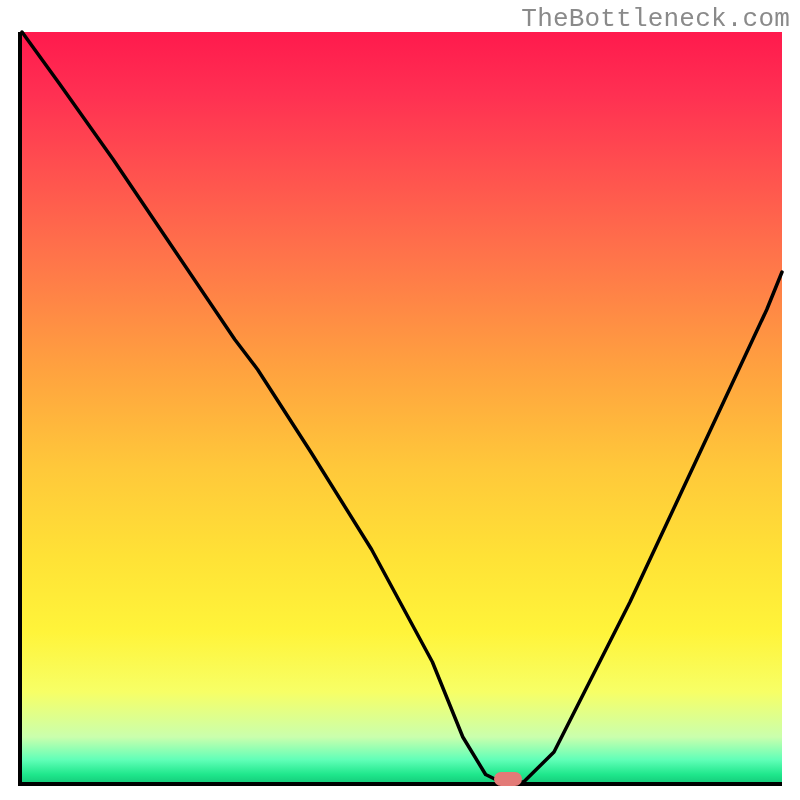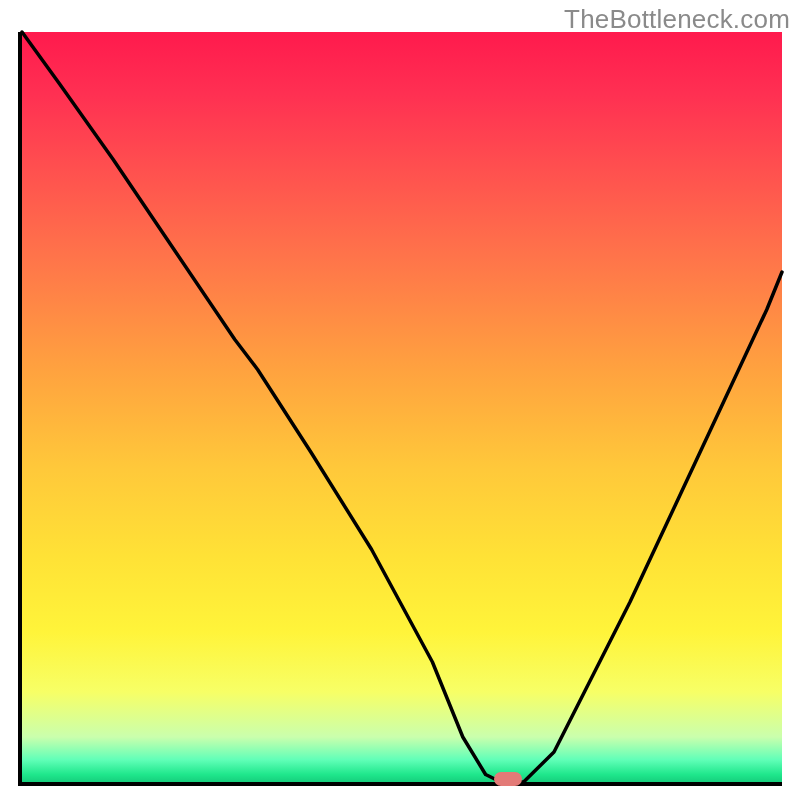--- a/index.html
+++ b/index.html
@@ -7,20 +7,21 @@
     padding: 0;
     width: 800px;
     height: 800px;
     background: #ffffff;
     font-family: Arial, Helvetica, sans-serif;
   }
   .container {
     position: relative;
     width: 800px;
     height: 688px;
+    font-family: Liberation Mono, monospace;
   }
   .watermark {
     position: absolute;
     top: 4px;
     right: 10px;
     font-size: 26px;
     color: #8a8a8a;
     font-weight: 500;
     letter-spacing: 0.2px;
   }

